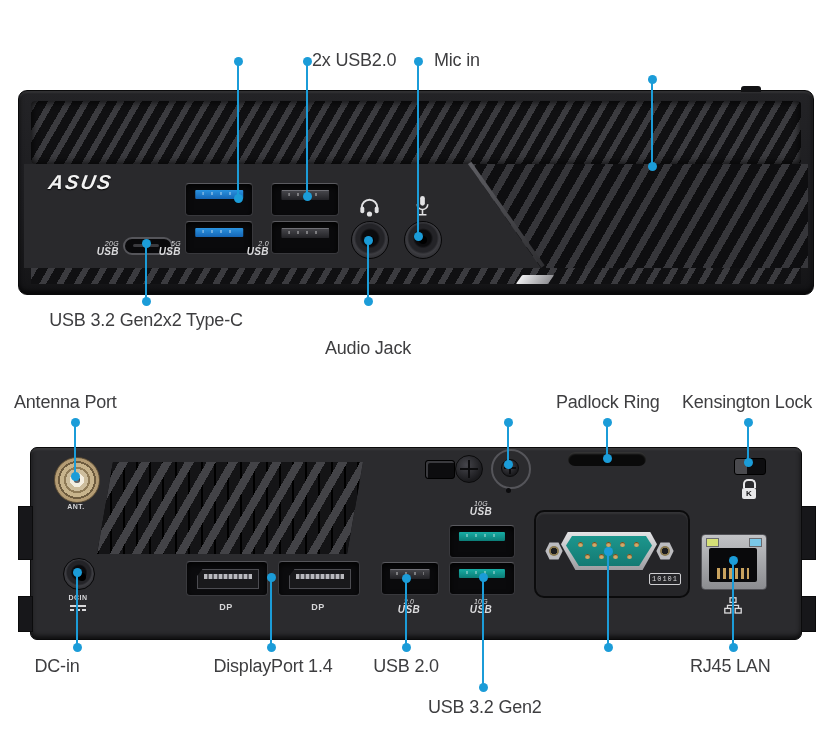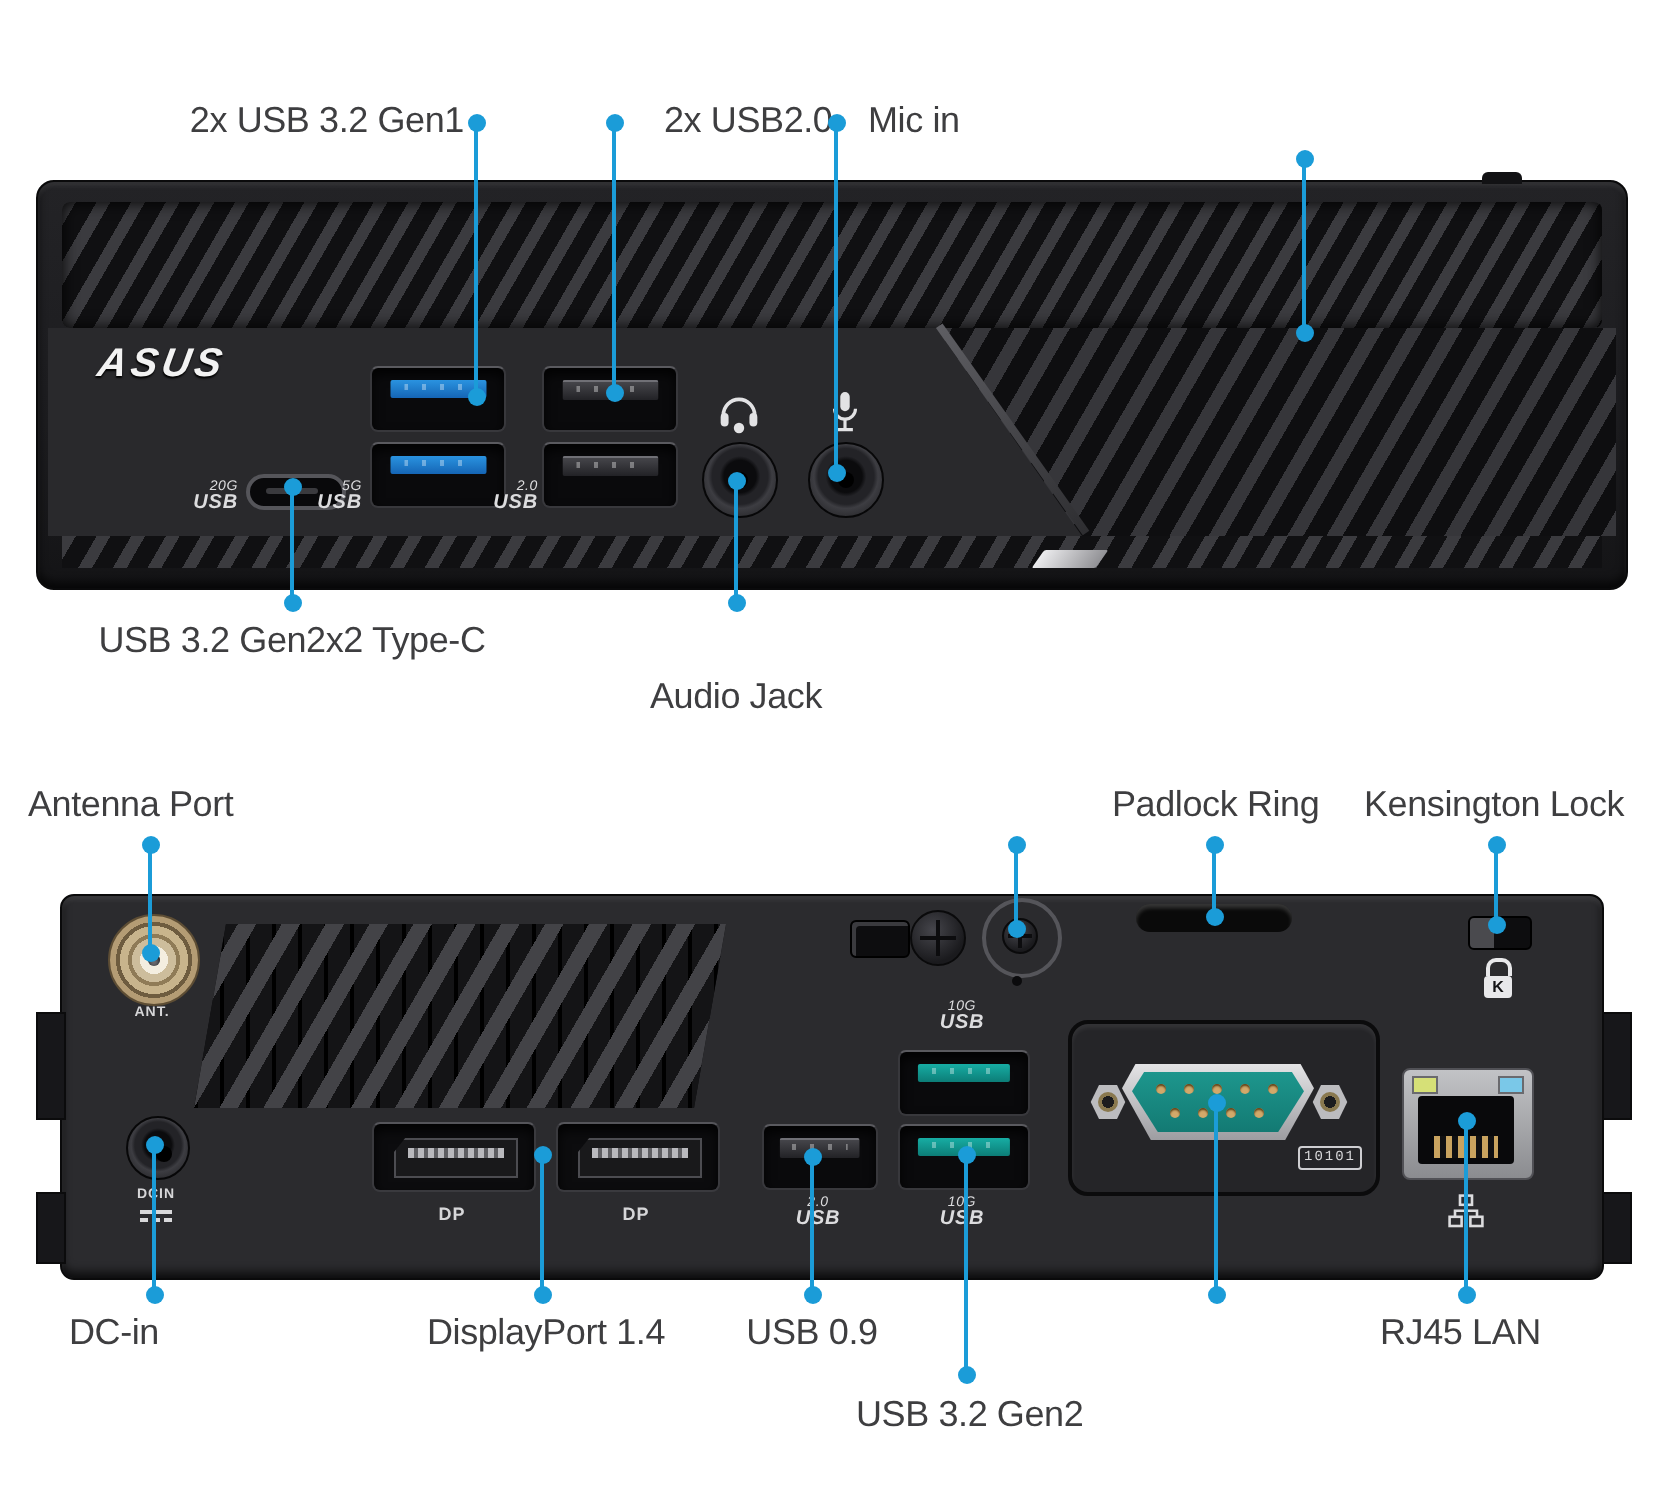--- a/index.html
+++ b/index.html
@@ -144,27 +144,26 @@
     </svg>
     <div class="jack" style="left:332px;top:130px;"></div>
     <svg style="position:absolute;left:393px;top:103px;" width="21" height="25" viewBox="0 0 24 28">
       <rect x="9.3" y="2" width="5.4" height="11" rx="2.7" fill="#e2e2e4"></rect>
       <path d="M6 11.5a6 6 0 0 0 12 0" stroke="#e2e2e4" stroke-width="1.8" fill="none"></path>
       <path d="M12 18v4.5 M7.5 23.5h9" stroke="#e2e2e4" stroke-width="1.8" fill="none"></path>
     </svg>
     <div class="jack" style="left:385px;top:130px;"></div>
   </div>
 
-  <div class="co-text" style="left:40px;top:50px;width:192px;text-align:right;">2x USB 3.2 Gen1</div>
   <div class="dot" style="left:234px;top:57px;"></div>
   <div class="lline" style="left:237px;top:64px;height:132px;"></div>
   <div class="dot" style="left:234px;top:194px;"></div>
 
   <div class="dot" style="left:303px;top:57px;"></div>
-  <div class="co-text" style="left:312px;top:50px;margin-left:20px;">2x USB2.0</div>
+  <div class="co-text" style="left:312px;top:50px;">2x USB2.0</div>
   <div class="lline" style="left:306px;top:64px;height:130px;"></div>
   <div class="dot" style="left:303px;top:192px;"></div>
 
   <div class="dot" style="left:414px;top:57px;"></div>
   <div class="co-text" style="left:434px;top:50px;">Mic in</div>
   <div class="lline" style="left:417px;top:64px;height:170px;"></div>
   <div class="dot" style="left:414px;top:232px;"></div>
 
   <div class="dot" style="left:648px;top:75px;"></div>
   <div class="lline" style="left:651px;top:82px;height:82px;"></div>
@@ -304,21 +303,21 @@
   <div class="co-text" style="left:17px;top:656px;width:80px;text-align:center;">DC-in</div>
 
   <div class="dot" style="left:267px;top:573px;"></div>
   <div class="lline" style="left:270px;top:579px;height:66px;"></div>
   <div class="dot" style="left:267px;top:643px;"></div>
   <div class="co-text" style="left:198px;top:656px;width:150px;text-align:center;">DisplayPort 1.4</div>
 
   <div class="dot" style="left:402px;top:574px;"></div>
   <div class="lline" style="left:405px;top:580px;height:65px;"></div>
   <div class="dot" style="left:402px;top:643px;"></div>
-  <div class="co-text" style="left:361px;top:656px;width:90px;text-align:center;">USB 0.9</div>
+  <div class="co-text" style="left:361px;top:656px;width:90px;text-align:center;">USB 2.0</div>
 
   <div class="dot" style="left:479px;top:573px;"></div>
   <div class="lline" style="left:482px;top:579px;height:106px;"></div>
   <div class="dot" style="left:479px;top:683px;"></div>
   <div class="co-text" style="left:428px;top:697px;width:112px;text-align:left;">USB 3.2 Gen2</div>
 
   <div class="dot" style="left:604px;top:547px;"></div>
   <div class="lline" style="left:607px;top:553px;height:92px;"></div>
   <div class="dot" style="left:604px;top:643px;"></div>
 

